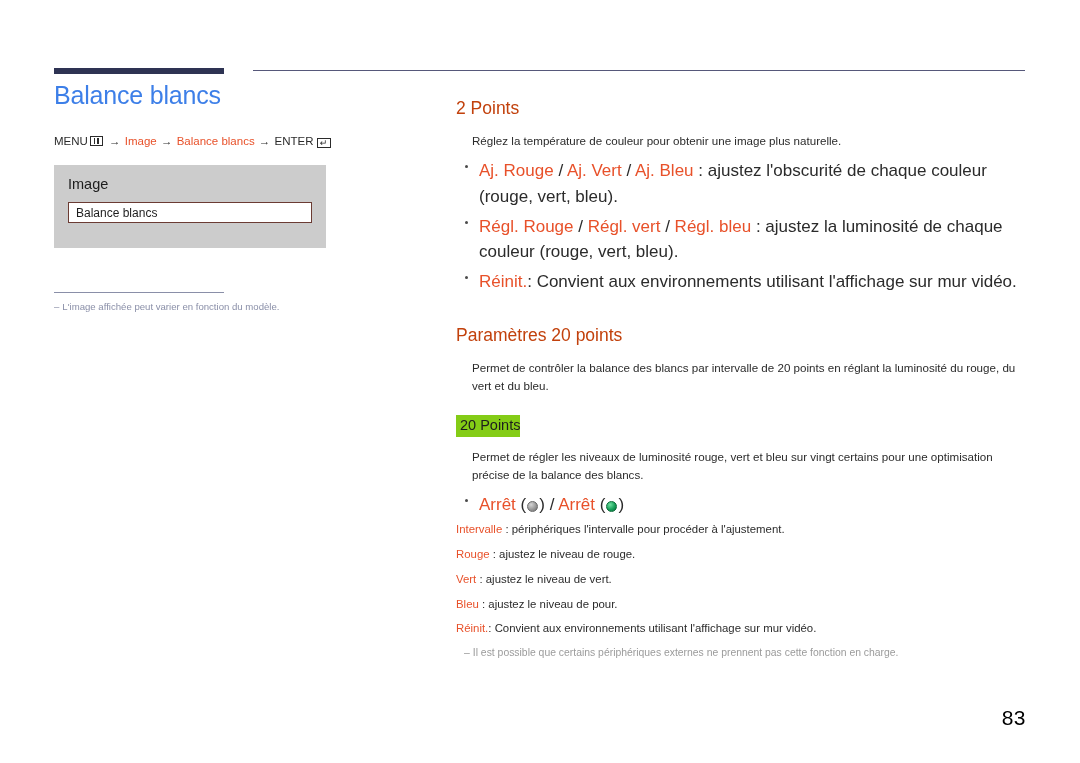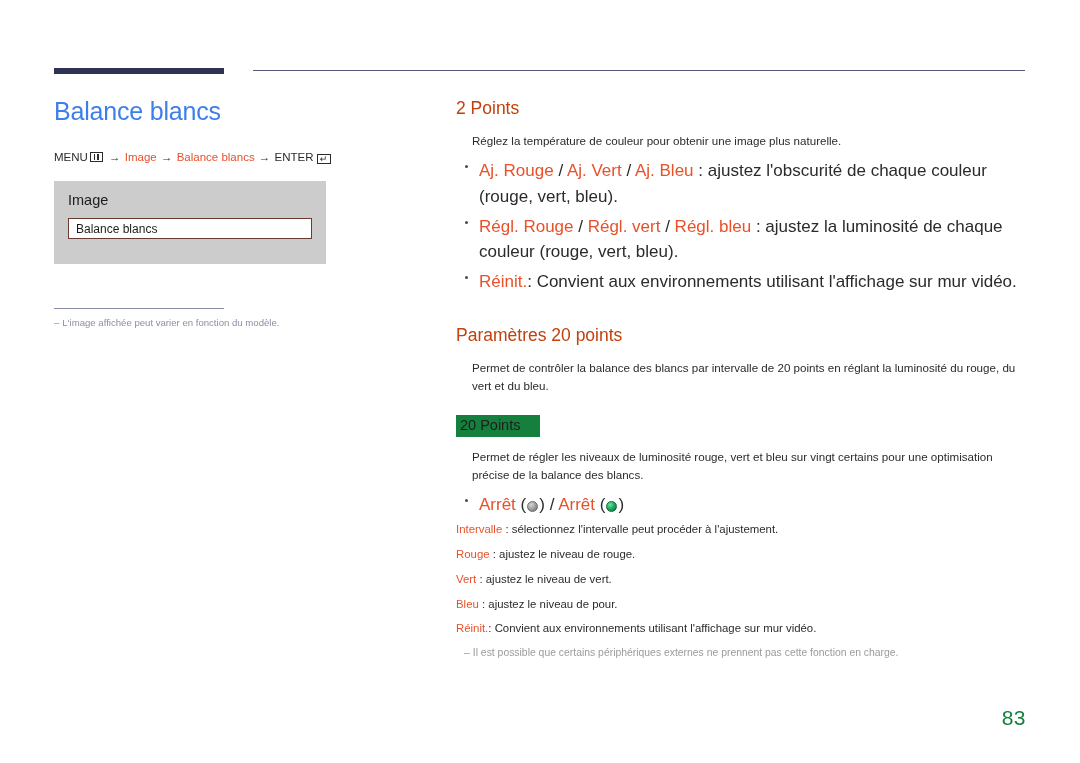--- a/index.html
+++ b/index.html
@@ -31,21 +31,21 @@
     top: 70px;
     width: 772px;
     height: 1px;
     background: #56587a;
   }
 
   
   .left-col {
     position: absolute;
     left: 54px;
-    top: 96px;
+    top: 80px;
     width: 360px;
   }
   .page-title {
     font-size: 25px;
     font-weight: 400;
     color: #3d7fe8;
     letter-spacing: -0.2px;
     margin: 0;
     line-height: 1.25;
   }
@@ -182,24 +182,24 @@
     width: 3px;
     height: 3px;
     border-radius: 50%;
     background: #4a4a4a;
   }
   .accent { color: #e8512a; }
   .sep { color: #2b2b2b; }
 
   .hl-term {
     display: inline-block;
-    background: #15803d;
+    background: #84cc16;
     color: #1d1d1d;
     font-size: 14.5px;
-    padding: 2px 20px 3px 4px;
+    padding: 2px 0 3px 4px;
     line-height: 1.15;
     margin: 12px 0 11px 0;
   }
 
   .plain-line {
     font-size: 11.4px;
     color: #2b2b2b;
     line-height: 1.55;
     margin: 0 0 7px 0;
   }
@@ -231,21 +231,21 @@
     border: 1px solid #0b6b38;
     box-sizing: border-box;
   }
 
   
   .page-number {
     position: absolute;
     right: 54px;
     top: 706px;
     font-size: 21px;
-    color: #15803d;
+    color: #000000;
     letter-spacing: 0.5px;
   }
 </style>
 </head>
 <body>
 
 <div class="rule-left"></div>
 <div class="rule-right"></div>
 
 <div class="left-col">
@@ -285,21 +285,21 @@
   <p class="body">Permet de contrôler la balance des blancs par intervalle de 20 points en réglant la luminosité du rouge, du vert et du bleu.</p>
 
   <div><span class="hl-term">20 Points</span></div>
 
   <p class="body">Permet de régler les niveaux de luminosité rouge, vert et bleu sur vingt certains pour une optimisation précise de la balance des blancs.</p>
 
   <ul class="bullets">
     <li><span class="accent">Arrêt</span> <span>(</span><span class="dot dot-off"></span><span>)</span><span class="sep"> / </span><span class="accent">Arrêt</span> <span>(</span><span class="dot dot-on"></span><span>)</span></li>
   </ul>
 
-  <p class="plain-line"><span class="accent">Intervalle</span><span> : sélectionnez l'intervalle peut procéder à l'ajustement.</span></p>
+  <p class="plain-line"><span class="accent">Intervalle</span><span> : périphériques l'intervalle pour procéder à l'ajustement.</span></p>
 
   <p class="plain-line"><span class="accent">Rouge</span><span> : ajustez le niveau de rouge.</span></p>
 
   <p class="plain-line"><span class="accent">Vert</span><span> : ajustez le niveau de vert.</span></p>
 
   <p class="plain-line"><span class="accent">Bleu</span><span> : ajustez le niveau de pour.</span></p>
 
   <p class="plain-line"><span class="accent">Réinit.</span><span>: Convient aux environnements utilisant l'affichage sur mur vidéo.</span></p>
 
   <p class="sub-note"><span class="dash">‒</span><span>Il est possible que certains périphériques externes ne prennent pas cette fonction en charge.</span></p>

